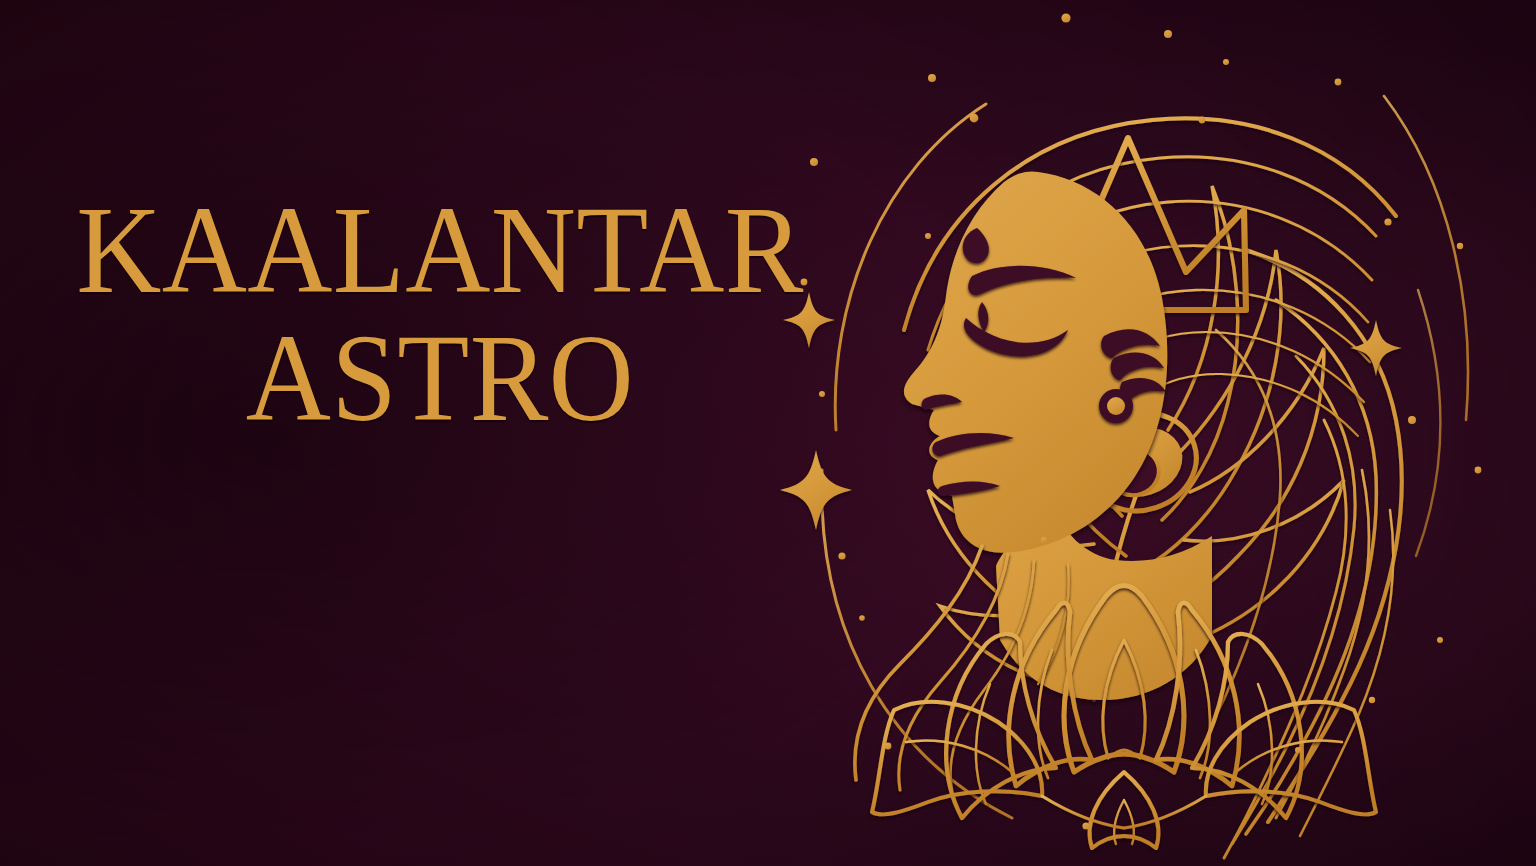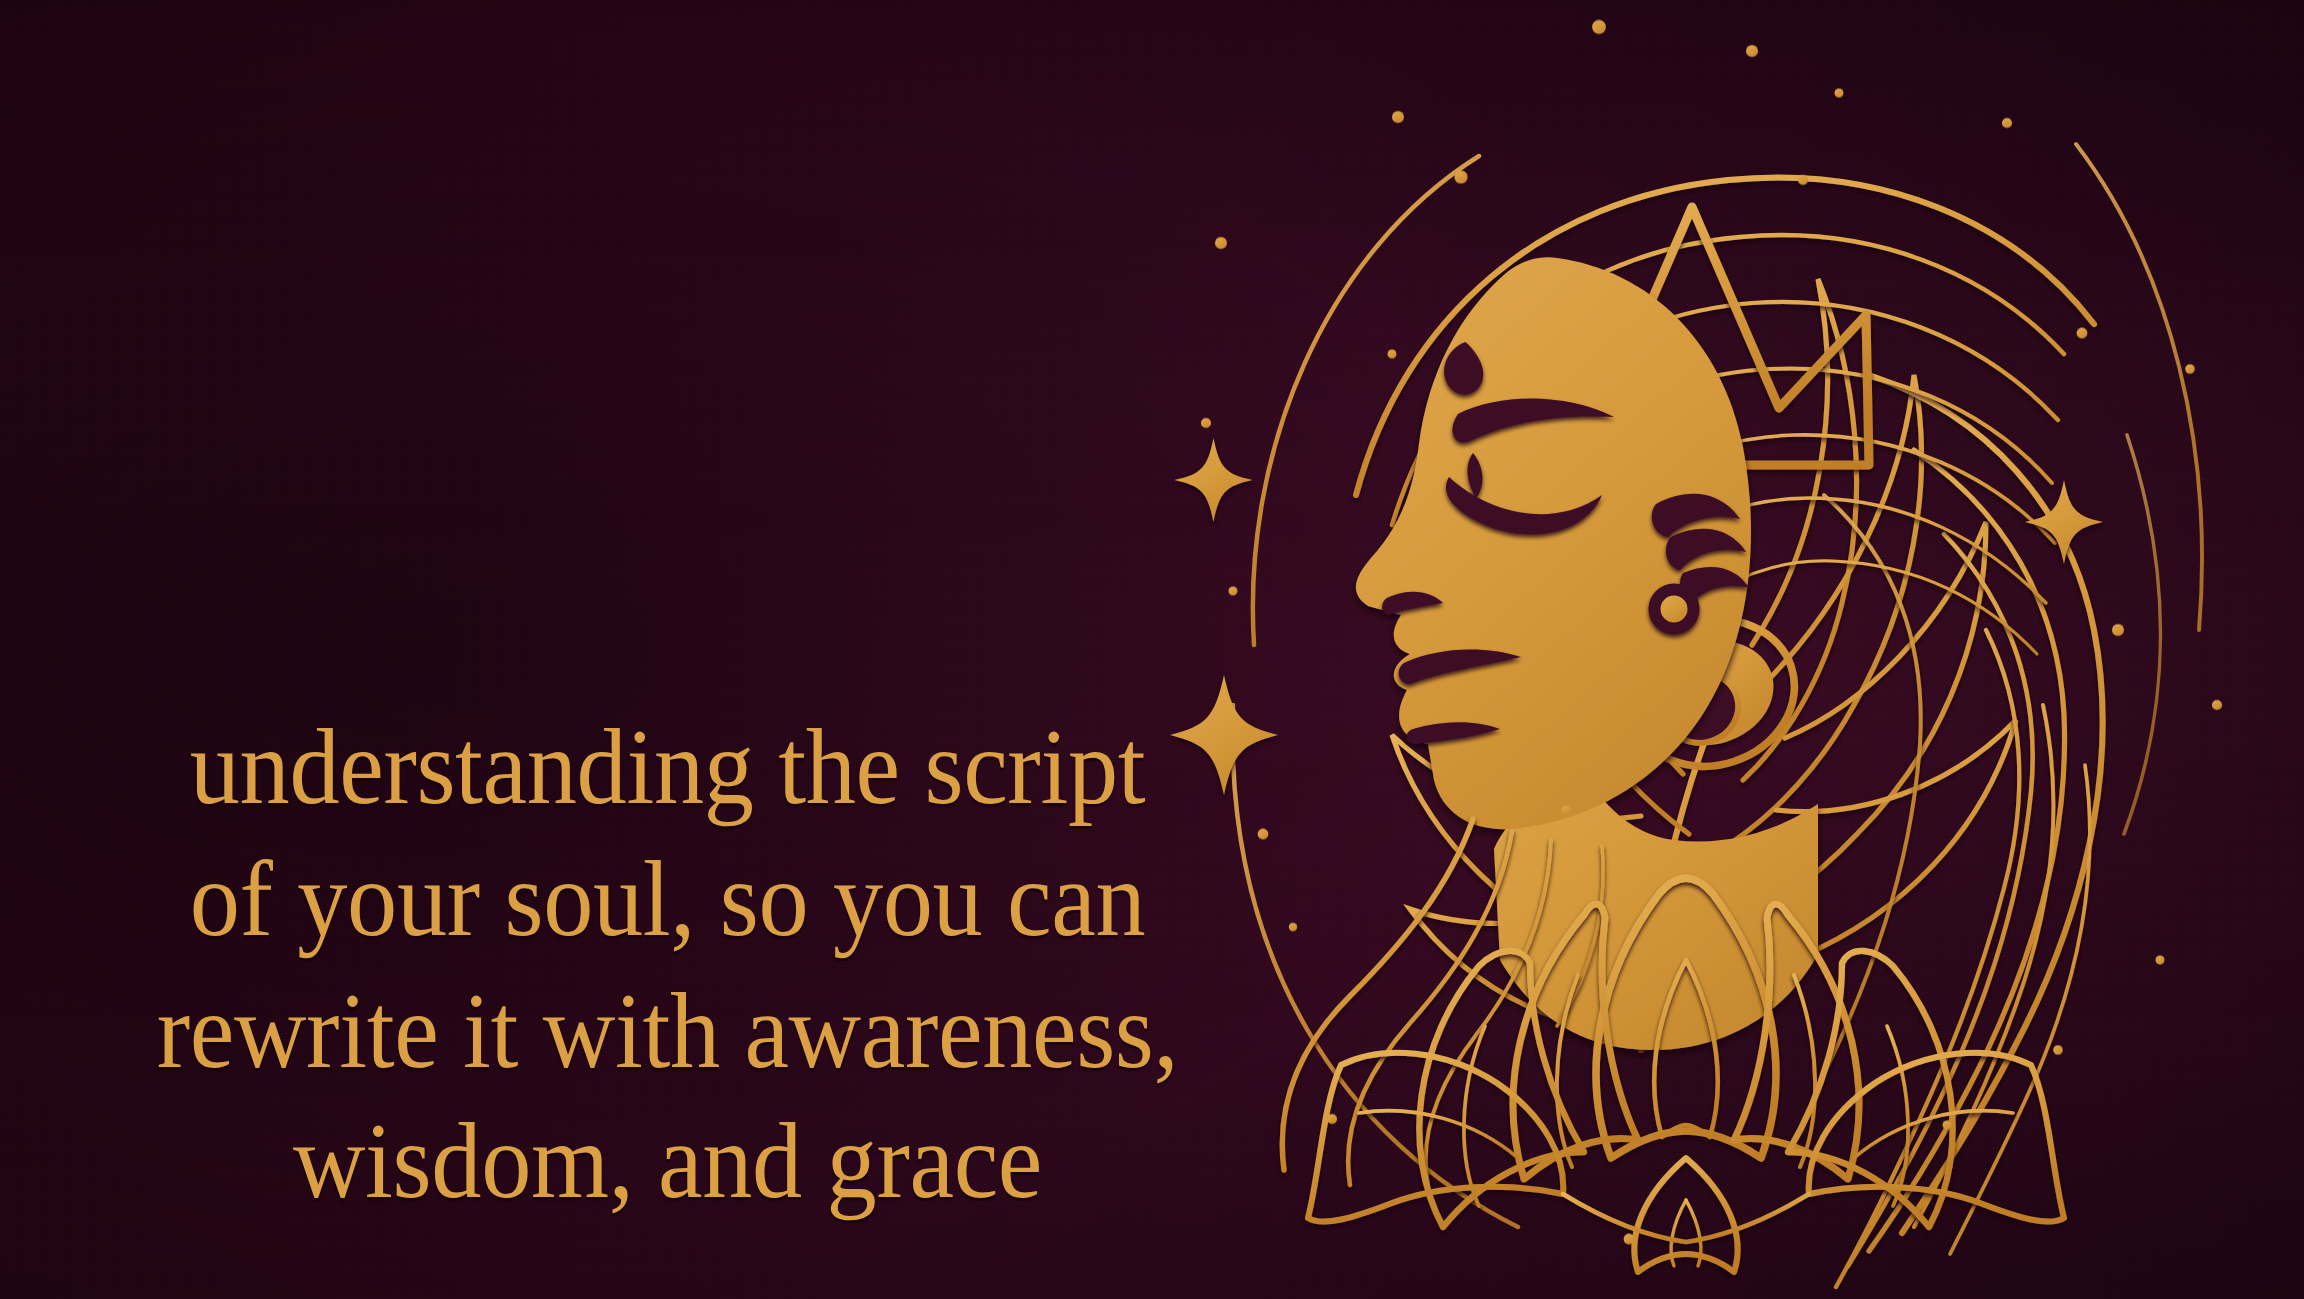--- a/index.html
+++ b/index.html
@@ -113,27 +113,25 @@
 <body>
 
 <div id="banner">
 
   <div class="bg-base"></div>
   <div class="bg-vignette"></div>
   <div class="bg-noise"></div>
 
   <div class="text-block">
 
-
-    <div class="tagline">
-      <span class="tl">understanding the script</span>
-      <span class="tl">of your soul, so you can</span>
-      <span class="tl">rewrite it with awareness,</span>
-      <span class="tl">wisdom, and grace</span>
+    <div class="brand-title">
+      <span class="line1">KAALANTAR</span>
+      <span class="line2">ASTRO</span>
     </div>
+
 
   </div>
 
   <div id="art">
     <svg viewBox="0 0 760 866" xmlns="http://www.w3.org/2000/svg" aria-hidden="true">
       <defs>
         <linearGradient id="gGold" x1="0" y1="0" x2="0.3" y2="1">
           <stop offset="0%" stop-color="#e7b257"></stop>
           <stop offset="45%" stop-color="#d79a3d"></stop>
           <stop offset="100%" stop-color="#c07f27"></stop>

